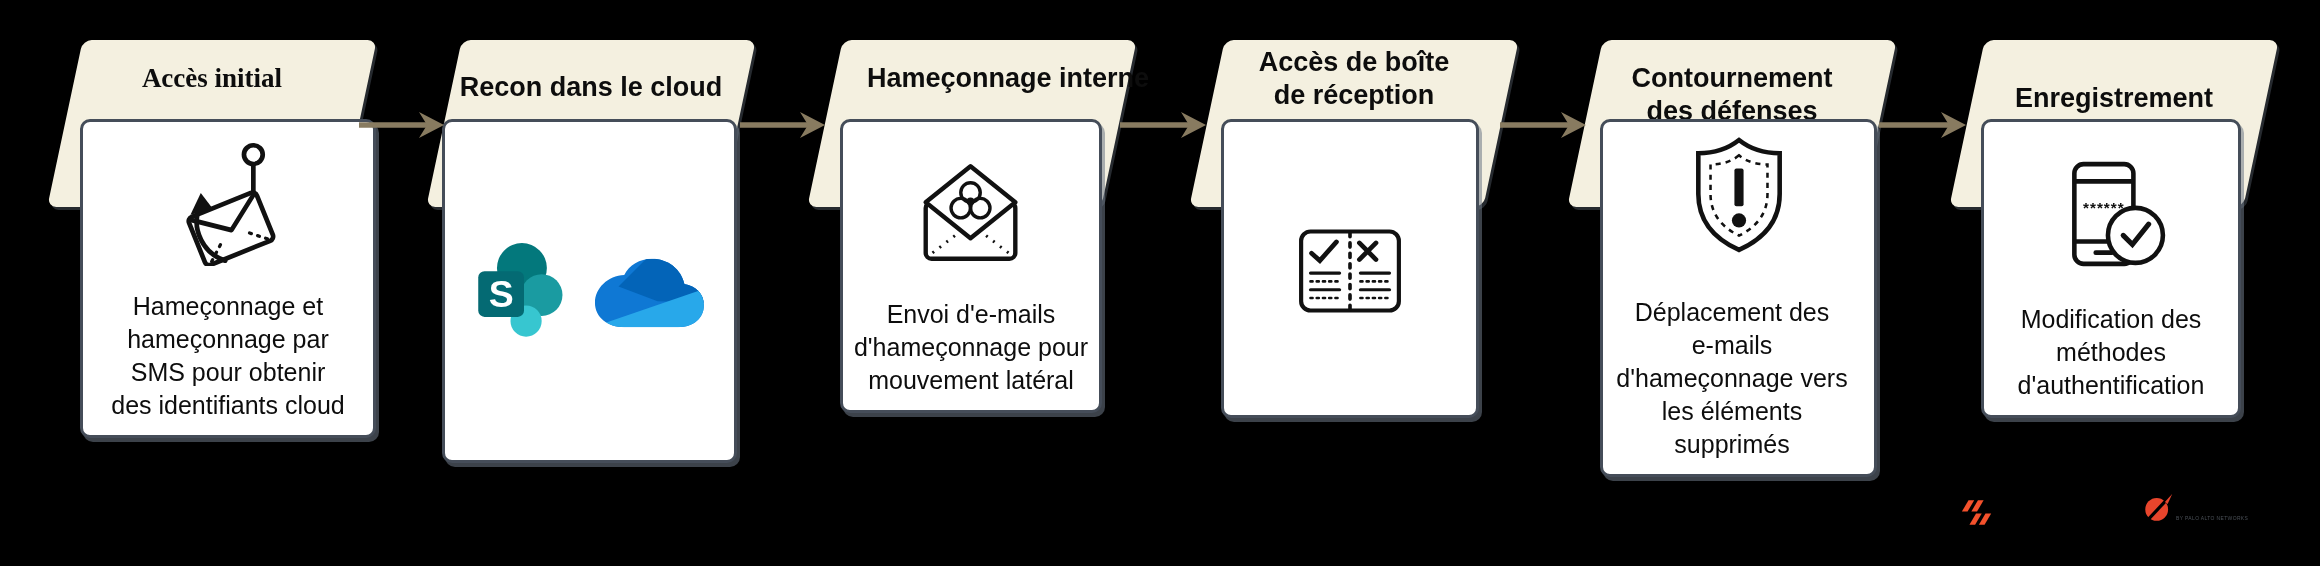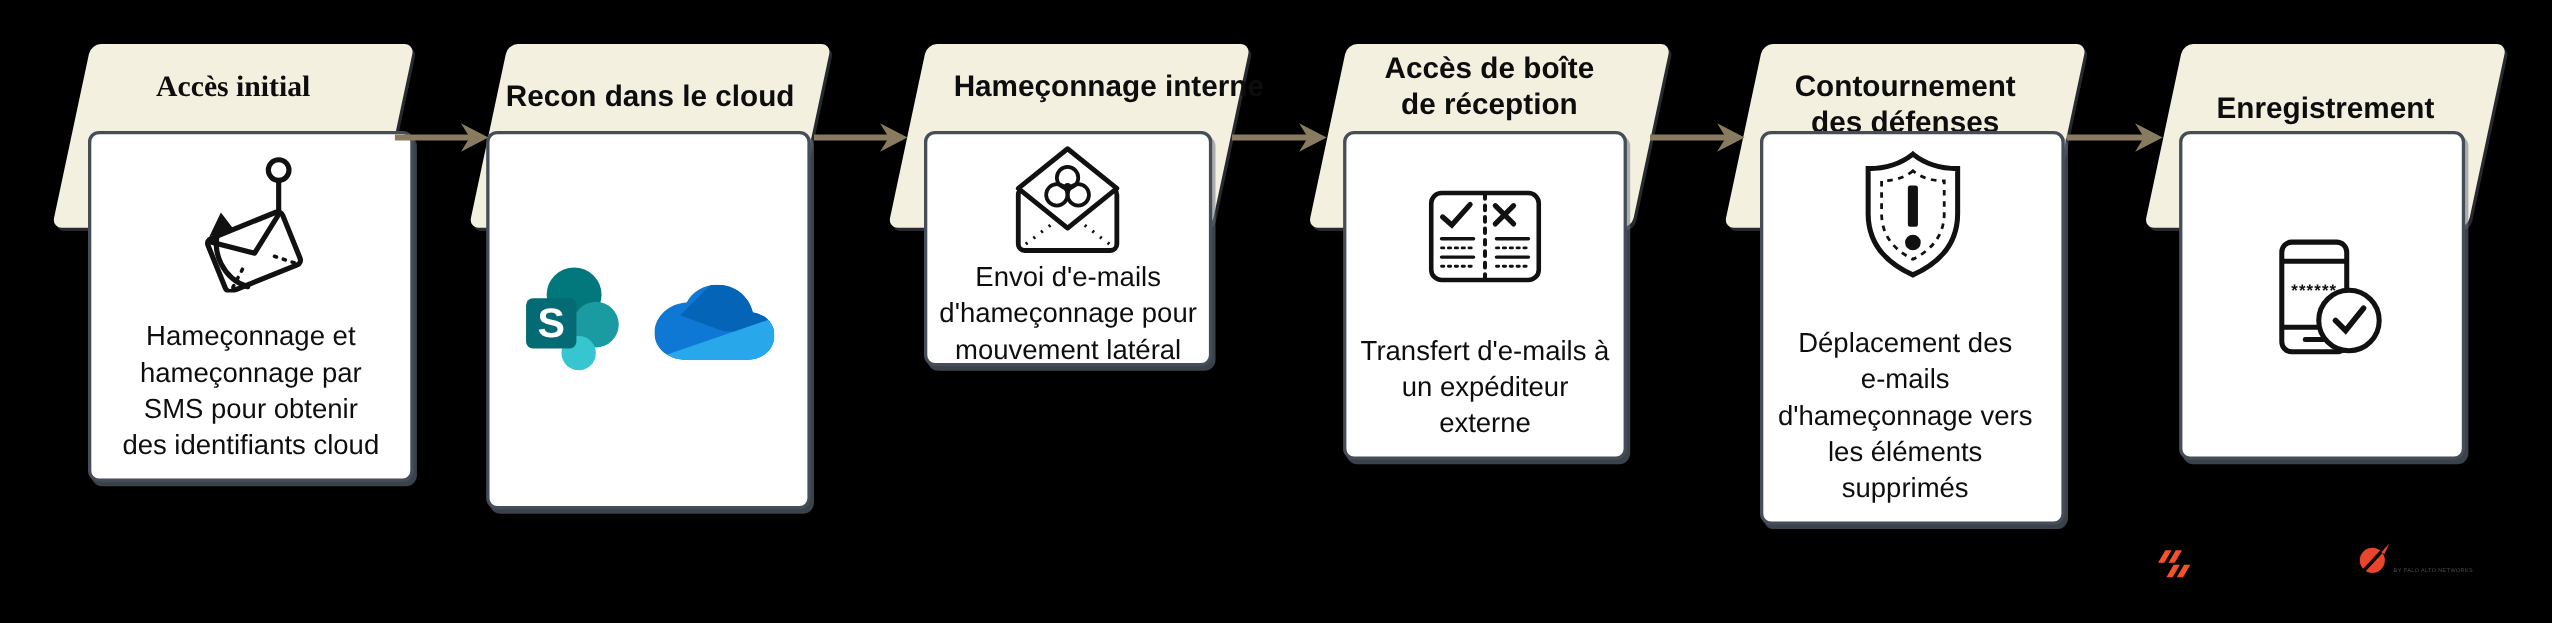--- a/index.html
+++ b/index.html
@@ -90,21 +90,21 @@
           <path d="M 8,92 L 145,45 L 150,92 Z" fill="#28A8EA"></path>
         </g>
       </svg>
     </div>
   </div>
 </div>
 
 <div class="stage" style="left:840px; width:262px;">
   <div class="para" style="left:-15px;"></div>
   <div class="stage-title" style="left:-15px; top:22px;margin-left:36px;">Hameçonnage interne</div>
-  <div class="card" style="width:262px; height:214px;">
+  <div class="card" style="width:262px; height:294px;">
     <div class="icon-wrap">
       <svg width="112" height="110" viewBox="0 0 115 112">
         <g fill="none" stroke="#111" stroke-width="4.5" stroke-linejoin="round">
           <rect x="11" y="46" width="92" height="58" rx="6" fill="#fff"></rect>
           <path d="M 11,46 L 57,9 L 103,46 L 57,83 Z" fill="#fff"></path>
           <circle cx="57" cy="36" r="10" stroke-width="3.5"></circle>
           <circle cx="47" cy="52" r="10" stroke-width="3.5"></circle>
           <circle cx="67" cy="52" r="10" stroke-width="3.5"></circle>
           <circle cx="57" cy="45" r="4" fill="#111" stroke="none"></circle>
           <line x1="18" y1="98" x2="44" y2="78" stroke-width="3" stroke-dasharray="2,7"></line>
@@ -134,23 +134,20 @@
           <line x1="12" y1="51" x2="40" y2="51" stroke-width="2.5" stroke-dasharray="2,4"></line>
           <line x1="12" y1="59" x2="40" y2="59" stroke-width="3"></line>
           <line x1="12" y1="67" x2="40" y2="67" stroke-width="2.5" stroke-dasharray="2,4"></line>
           <line x1="60" y1="43" x2="88" y2="43" stroke-width="3"></line>
           <line x1="60" y1="51" x2="88" y2="51" stroke-width="2.5" stroke-dasharray="2,4"></line>
           <line x1="60" y1="59" x2="88" y2="59" stroke-width="3"></line>
           <line x1="60" y1="67" x2="88" y2="67" stroke-width="2.5" stroke-dasharray="2,4"></line>
         </g>
       </svg>
     </div>
-    <div class="card-desc">Transfert d'e-mails à
-un expéditeur
-externe</div>
   </div>
 </div>
 
 <div class="stage" style="left:1600px; width:277px;">
   <div class="para" style="left:-15px;"></div>
   <div class="stage-title" style="left:-15px; top:6px;margin-top:16px;">Contournement
 des défenses</div>
   <div class="card" style="width:277px; height:358px;">
     <div class="icon-wrap">
       <svg width="104" height="120" viewBox="0 0 100 118">
@@ -181,20 +178,23 @@
           <rect x="20" y="4" width="58" height="98" rx="9" fill="#fff"></rect>
           <line x1="21" y1="21" x2="77" y2="21"></line>
           <line x1="21" y1="80" x2="77" y2="80"></line>
           <text x="49" y="52" text-anchor="middle" font-size="15" font-weight="bold" fill="#111" stroke="none" letter-spacing="1">******</text>
           <line x1="41" y1="91" x2="57" y2="91"></line>
           <circle cx="80" cy="74" r="27" fill="#fff"></circle>
           <path d="M 68,74 L 77,83 L 93,63" stroke-width="5"></path>
         </g>
       </svg>
     </div>
+    <div class="card-desc">Modification des
+méthodes
+d'authentification</div>
   </div>
 </div>
 
 <svg class="arrows" width="2320" height="566" viewBox="0 0 2320 566">
   <g stroke="#887B60" fill="#887B60" stroke-width="5.5">
     <line x1="359" y1="125" x2="428" y2="125"></line>
     <polygon points="444,125 419,112 427,125 419,138" stroke="none"></polygon>
     <line x1="740" y1="125" x2="809" y2="125"></line>
     <polygon points="825,125 800,112 808,125 800,138" stroke="none"></polygon>
     <line x1="1120" y1="125" x2="1190" y2="125"></line>

